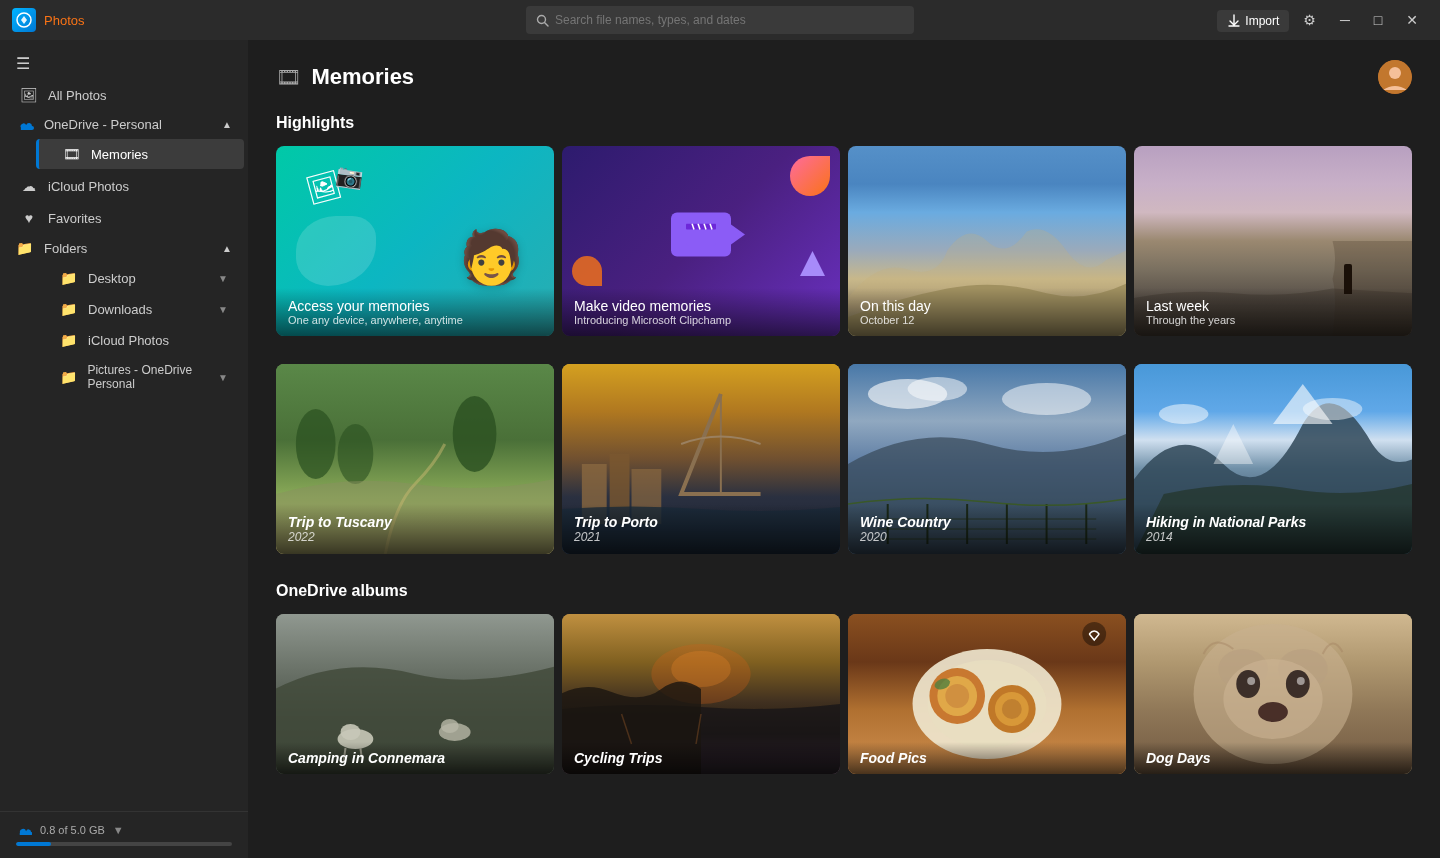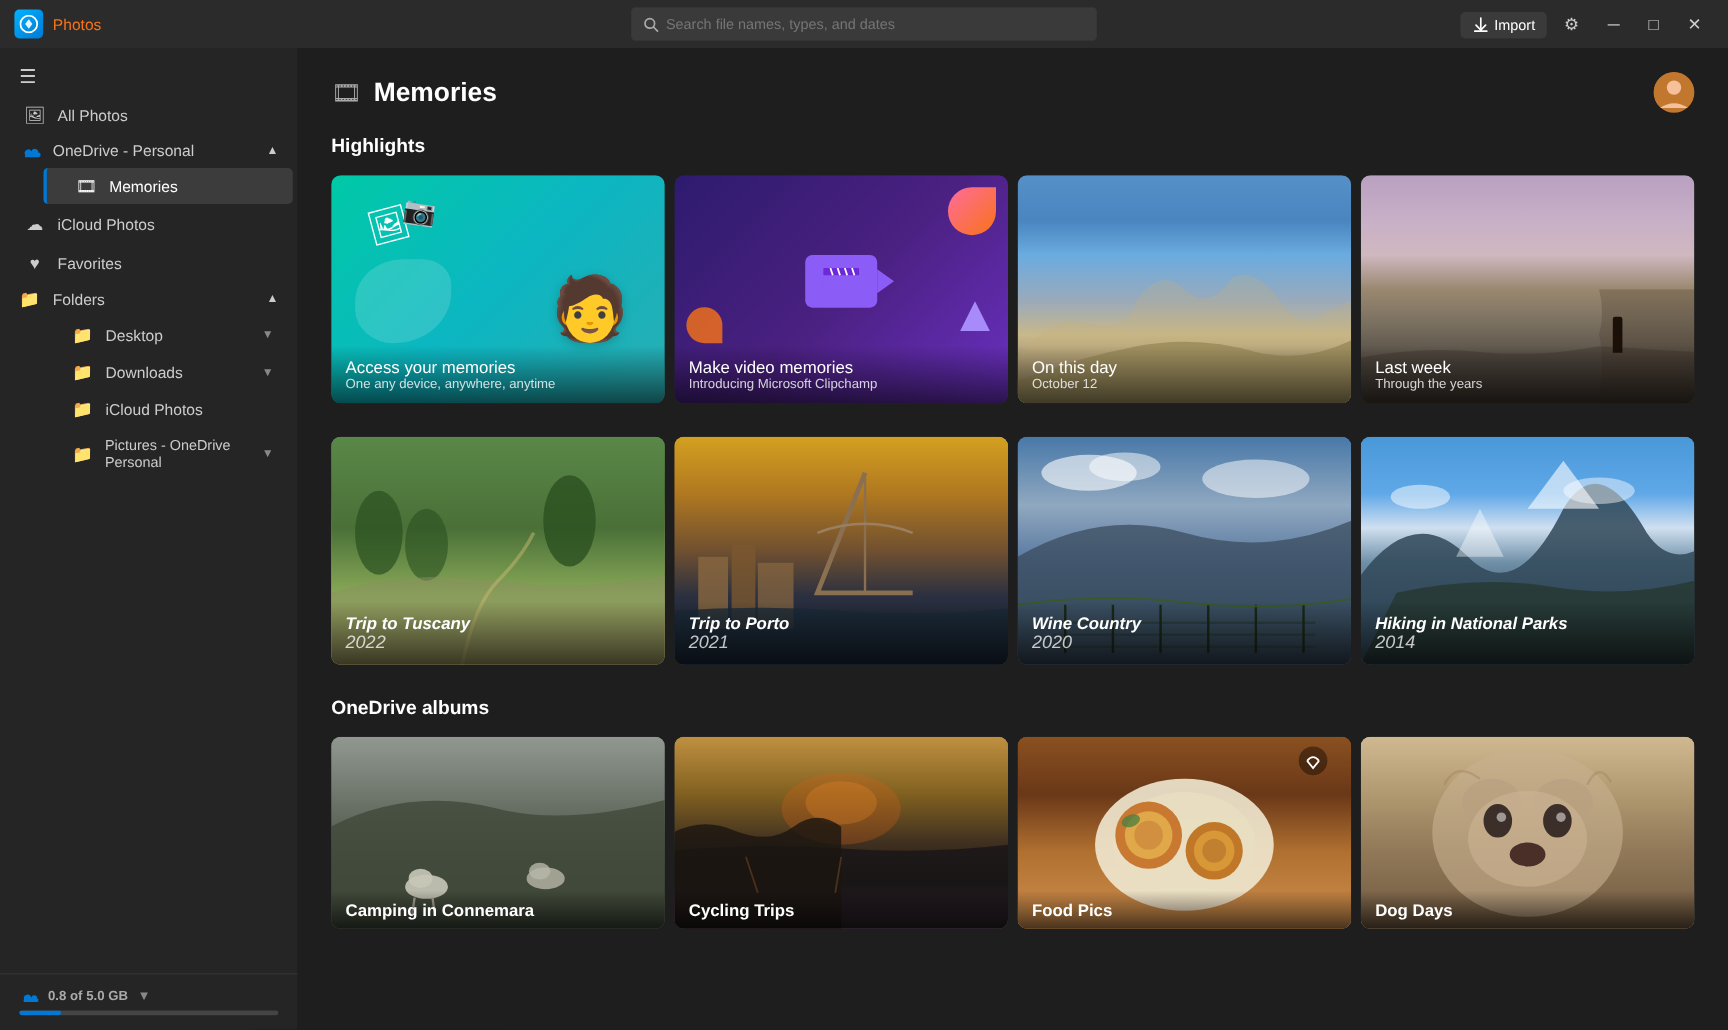--- a/index.html
+++ b/index.html
@@ -137,21 +137,20 @@
       padding: 12px 16px;
       border-top: 1px solid #333;
     }
     .storage-info {
       display: flex;
       align-items: flex-end;
       gap: 8px;
       font-size: 11px;
       color: #aaa;
       margin-bottom: 6px;
-      font-weight: bold;
     }
     .storage-bar {
       height: 4px;
       background: #444;
       border-radius: 2px;
       overflow: hidden;
     }
     .storage-fill {
       height: 100%;
       background: #0078d4;
@@ -307,21 +306,21 @@
       left: 0;
       right: 0;
       padding: 10px 12px;
       background: linear-gradient(transparent, rgba(0,0,0,0.65));
     }
     .memory-card .card-title {
       font-size: 14px;
       font-weight: 600;
     }
     .memory-card .card-year {
-      font-size: 15px;
+      font-size: 12px;
       color: rgba(255,255,255,0.75);
     }
 
     
     .tuscany-bg {
       background: linear-gradient(180deg, #6b9e5a 0%, #4a7a38 25%, #8ab56a 45%, #c8b87a 70%, #a09060 100%);
     }
     
     .porto-bg {
       background: linear-gradient(180deg, #e8b830 0%, #c89020 20%, #8a6840 40%, #5a4830 55%, #2a3040 70%, #1a2030 85%, #3a5070 100%);
@@ -357,20 +356,21 @@
       position: absolute;
       bottom: 0;
       left: 0;
       right: 0;
       padding: 8px 12px;
       background: linear-gradient(transparent, rgba(0,0,0,0.65));
     }
     .album-card .card-title {
       font-size: 14px;
       font-weight: 600;
+      font-style: italic;
     }
 
     
     .connemara-bg {
       background: linear-gradient(180deg, #808880 0%, #606860 30%, #404840 55%, #303830 80%, #505850 100%);
     }
     .cycling-bg {
       background: linear-gradient(180deg, #b08848 0%, #806830 20%, #504828 40%, #303020 55%, #201818 70%, #483040 85%, #604868 100%);
     }
     .dog-bg {

